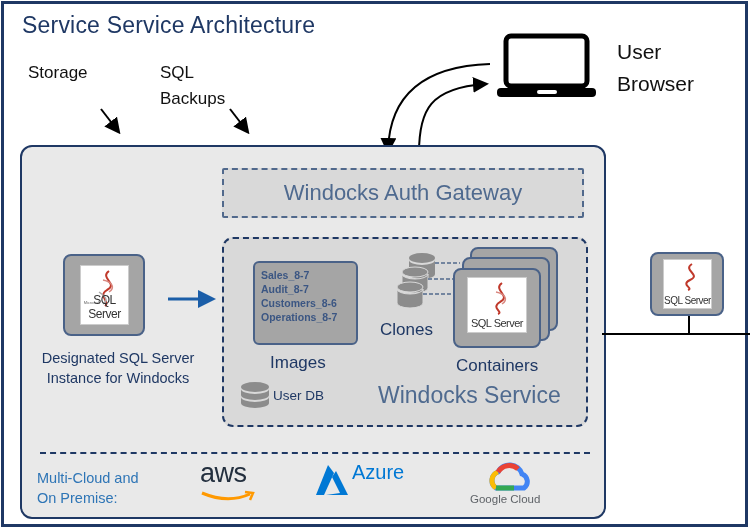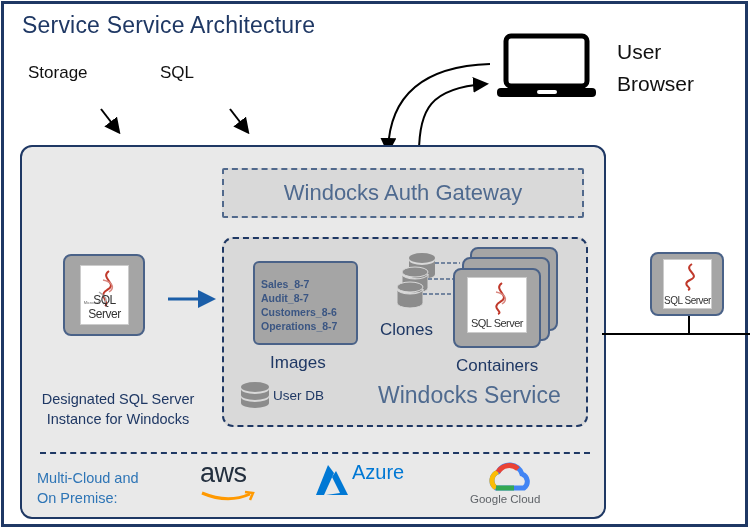--- a/index.html
+++ b/index.html
@@ -9,41 +9,42 @@
   .lbl-black { position:absolute; font-size:17px; color:#111; line-height:26px; }
   .user-browser { position:absolute; left:617px; top:36px; font-size:21px; color:#111; line-height:32px; }
   .main-box { position:absolute; left:20px; top:145px; width:582px; height:370px; background:#e9e9e9; border:2px solid #1f3864; border-radius:12px; }
   .gateway { position:absolute; left:222px; top:168px; width:362px; height:50px; background:#d9d9d9; border:2px dashed #51698c; border-radius:2px; box-sizing:border-box; display:flex; align-items:center; justify-content:center; font-size:22px; color:#4f6a8f; }
   .service { position:absolute; left:222px; top:237px; width:366px; height:190px; background:#d9d9d9; border:2px dashed #1f3864; border-radius:11px; box-sizing:border-box; }
   .service-label { position:absolute; left:378px; top:382px; font-size:23px; color:#4f6a8f; }
   .sql-tile { position:absolute; background:#a5a5a5; border:2px solid #4a6288; border-radius:8px; box-sizing:border-box; }
   .sql-logo { position:absolute; background:#fff; border:1px solid #ccc; box-sizing:border-box; overflow:hidden; }
   .sql-logo .word { position:absolute; left:0; right:0; bottom:5%; text-align:center; color:#333; font-family:"Liberation Sans", sans-serif; letter-spacing:-0.5px; }
   .sql-logo .ms { position:absolute; left:6%; top:58%; font-size:4px; color:#666; }
-  .desig { position:absolute; left:38px; top:348px; font-size:14.5px; line-height:20px; color:#1f3864; text-align:center; width:160px;margin-top:41px; }
-  .images-tile { position:absolute; left:253px; top:261px; width:105px; height:84px; background:#a5a5a5; border:2px solid #4a6288; border-radius:6px; box-sizing:border-box; padding:14px 0 0 6px; }
+  .desig { position:absolute; left:38px; top:348px; font-size:14.5px; line-height:20px; color:#1f3864; text-align:center; width:160px; }
+  .images-tile { position:absolute; left:253px; top:261px; width:105px; height:84px; background:#a5a5a5; border:2px solid #4a6288; border-radius:6px; box-sizing:border-box; padding:5px 0 0 6px; }
   .images-tile div { font-size:10.5px; font-weight:bold; color:#3b5683; line-height:14px; }
   .txt-blue { position:absolute; color:#1f3864; }
   .hr-dash { position:absolute; left:40px; top:452px; width:550px; border-top:2px dashed #1f3864; }
   .multi { position:absolute; left:37px; top:468px; font-size:14.5px; line-height:20px; color:#2e75b6; }
   .ctile { position:absolute; background:#a5a5a5; border:2px solid #4a6288; border-radius:8px; box-sizing:border-box; }
   svg { position:absolute; overflow:visible; }
 </style>
 </head>
 <body>
 
 <div class="frame"></div>
 
 <div class="title">Service Service Architecture</div>
 
 <div class="lbl-black" style="left:28px;top:60px;">
   <div>Storage</div>
 </div>
 <div class="lbl-black" style="left:160px;top:60px;">
   <div>SQL</div>
+  <div>Backups</div>
 </div>
 
 <svg width="750" height="530" style="left:0;top:0;">
   <defs>
     <marker id="ah" markerWidth="8" markerHeight="8" refX="6" refY="4" orient="auto">
       <path d="M0,0 L8,4 L0,8 z" fill="#000"></path>
     </marker>
     <marker id="ahb" markerWidth="6" markerHeight="6" refX="4" refY="3" orient="auto">
       <path d="M0,0 L6,3 L0,6 z" fill="#1b5ea8"></path>
     </marker>

